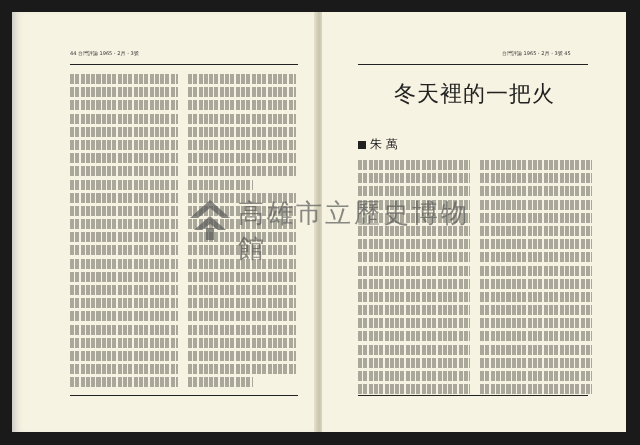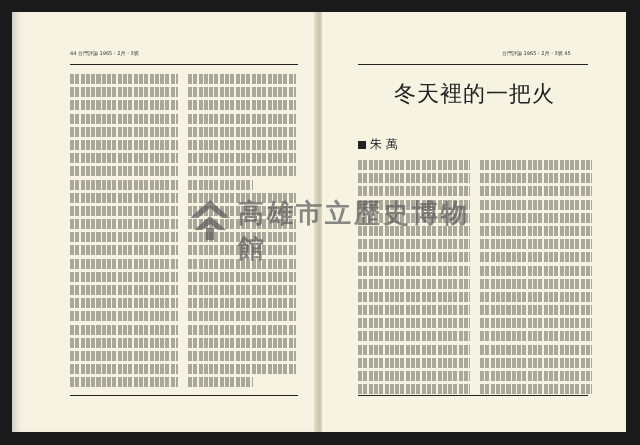--- a/index.html
+++ b/index.html
@@ -12,21 +12,21 @@
   .runhead{position:absolute;top:38px;font-size:5px;color:#333;}
   .rule{position:absolute;height:1px;background:#222;}
   .col{position:absolute;}
   .line{height:10px;margin-bottom:3.2px;background:repeating-linear-gradient(90deg,#6b6a60 0 4px,#f6f3e2 4px 5.3px);opacity:.55;}
   .line.short{width:60%;}
   .title{position:absolute;left:72px;top:68px;font-family:"DejaVu Serif",serif;font-size:22px;color:#222;line-height:28px;letter-spacing:1px;}
   .author{position:absolute;left:72px;top:124px;font-size:12px;color:#222;}
   .author .sq{display:inline-block;width:8px;height:8px;background:#222;margin-right:4px;vertical-align:-1px;}
   .wm{position:absolute;left:188px;top:196px;width:300px;height:50px;pointer-events:none;}
   .wm .logo{position:absolute;left:0;top:2px;width:44px;height:44px;}
-  .wm .zh{position:absolute;left:50px;top:0;font-size:26px;color:rgba(90,90,90,.7);letter-spacing:3px;font-weight:bold;}
+  .wm .zh{position:absolute;left:50px;top:0;font-size:26px;color:rgba(90,90,90,.7);letter-spacing:3px;font-weight:normal;}
   .wm .en{position:absolute;left:30px;top:30px;font-size:13px;color:rgba(120,120,120,.7);letter-spacing:1px;}
 </style>
 </head>
 <body>
 
 <div class="spread">
   <div class="page left">
     <div class="runhead" style="left:58px;">44  台灣評論  1965・2月・3號</div>
     <div class="rule" style="left:58px;top:52px;width:228px;"></div>
 

